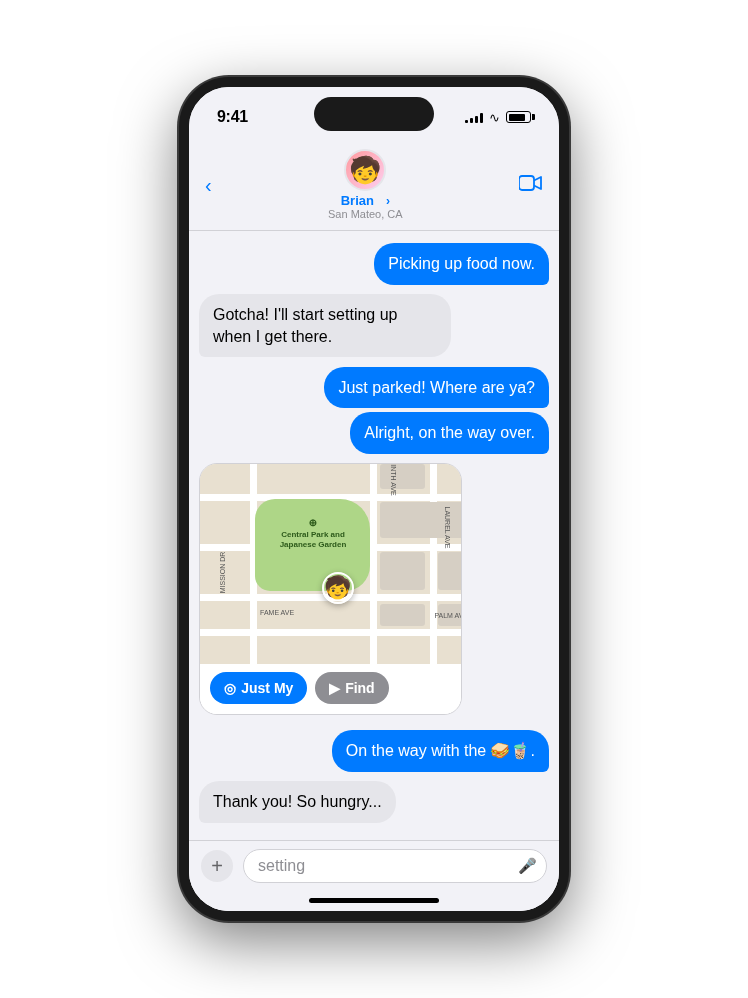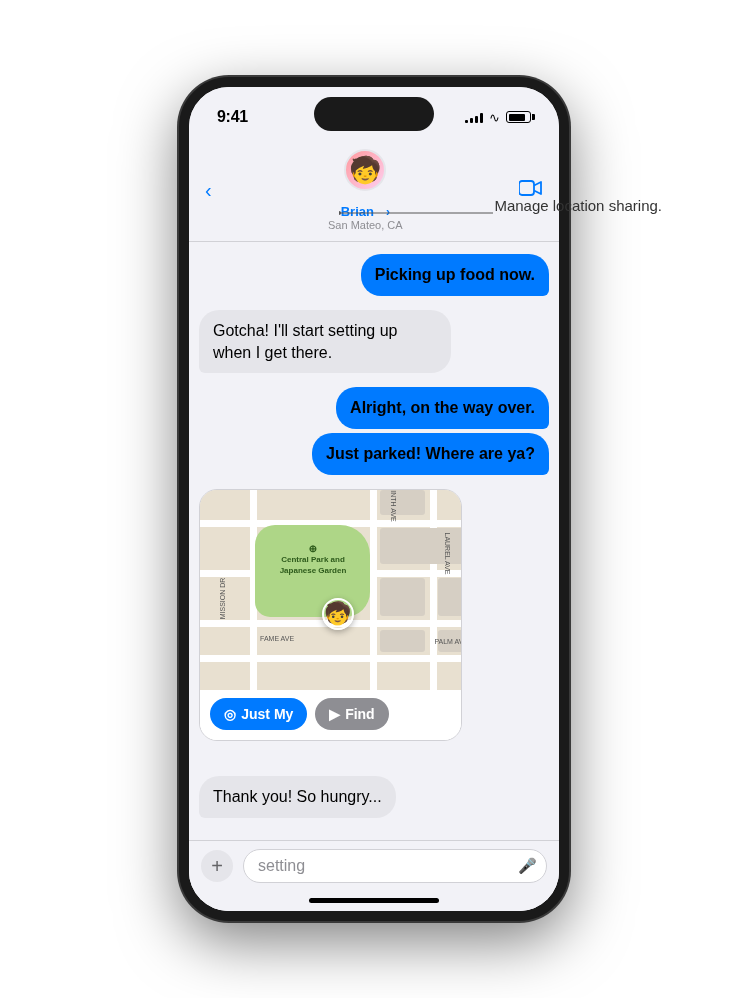--- a/index.html
+++ b/index.html
@@ -171,21 +171,20 @@
       font-size: 26px;
     }
 
     .contact-name {
       font-size: 13px;
       font-weight: 600;
       color: #007aff;
       display: flex;
       align-items: center;
       gap: 12px;
-      margin-top: 11px;
     }
 
     .contact-subtitle {
       font-size: 11px;
       color: #8e8e93;
     }
 
     .video-button {
       color: #007aff;
       font-size: 22px;
@@ -219,23 +218,22 @@
       max-width: 72%;
       padding: 10px 14px;
       border-radius: 20px;
       font-size: 16px;
       line-height: 1.35;
       word-wrap: break-word;
     }
 
     .bubble.sent {
       background: #007aff;
-      color: #000000;
+      color: #ffffff;
       border-bottom-right-radius: 6px;
-      font-weight: bold;
     }
 
     .bubble.received {
       background: #e5e5ea;
       color: #000;
       border-bottom-left-radius: 6px;
     }
 
     
     .map-bubble {
@@ -436,27 +434,27 @@
         <div class="message-row received">
           <div class="bubble received">
             Gotcha! I'll start setting up when I get there.
           </div>
         </div>
 
         <div class="message-spacer"></div>
 
         <div class="message-row sent">
           <div class="bubble sent">
-            Alright, on the way over.
+            Just parked! Where are ya?
           </div>
         </div>
 
         <div class="message-row sent">
           <div class="bubble sent">
-            Just parked! Where are ya?
+            Alright, on the way over.
           </div>
         </div>
 
         <div class="message-spacer"></div>
 
         <div class="message-row received">
           <div class="map-bubble">
             <div class="map-view">
 
               <div style="position:absolute; top:0; left:0; right:0; bottom:0; background:#e8e0d0;"></div>
@@ -505,20 +503,25 @@
               </div>
             </div>
           </div>
         </div>
 
         <div class="message-spacer"></div>
 
 
         <div class="message-spacer"></div>
 
+        <div class="message-row sent">
+          <div class="bubble sent">
+            On the way with the 🥪🧋.
+          </div>
+        </div>
 
         <div class="message-spacer"></div>
 
         <div class="message-row received">
           <div class="bubble received">
             Thank you! So hungry...
           </div>
         </div>
 
         <div class="message-spacer"></div>
@@ -536,22 +539,14 @@
           </div>
           <span style="position:absolute; right:10px; top:50%; transform:translateY(-50%); font-size:15px; color:#8e8e93;">🎤</span>
         </div>
       </div>
 
       <div class="home-indicator"></div>
 
     </div>
   </div>
 
-  <div style="position:absolute; right:48px; top:195px;">
-    <span style="font-size:15px; color:#333; line-height:1.4;">Manage location sharing.</span>
-    
-    <svg style="position:absolute; left:-155px; top:8px;" width="155" height="20">
-      <line x1="154" y1="10" x2="0" y2="10" stroke="#555" stroke-width="1"></line>
-      <circle cx="0" cy="10" r="2" fill="#555"></circle>
-    </svg>
-  </div>
 
 </div>
 
 </body></html>

